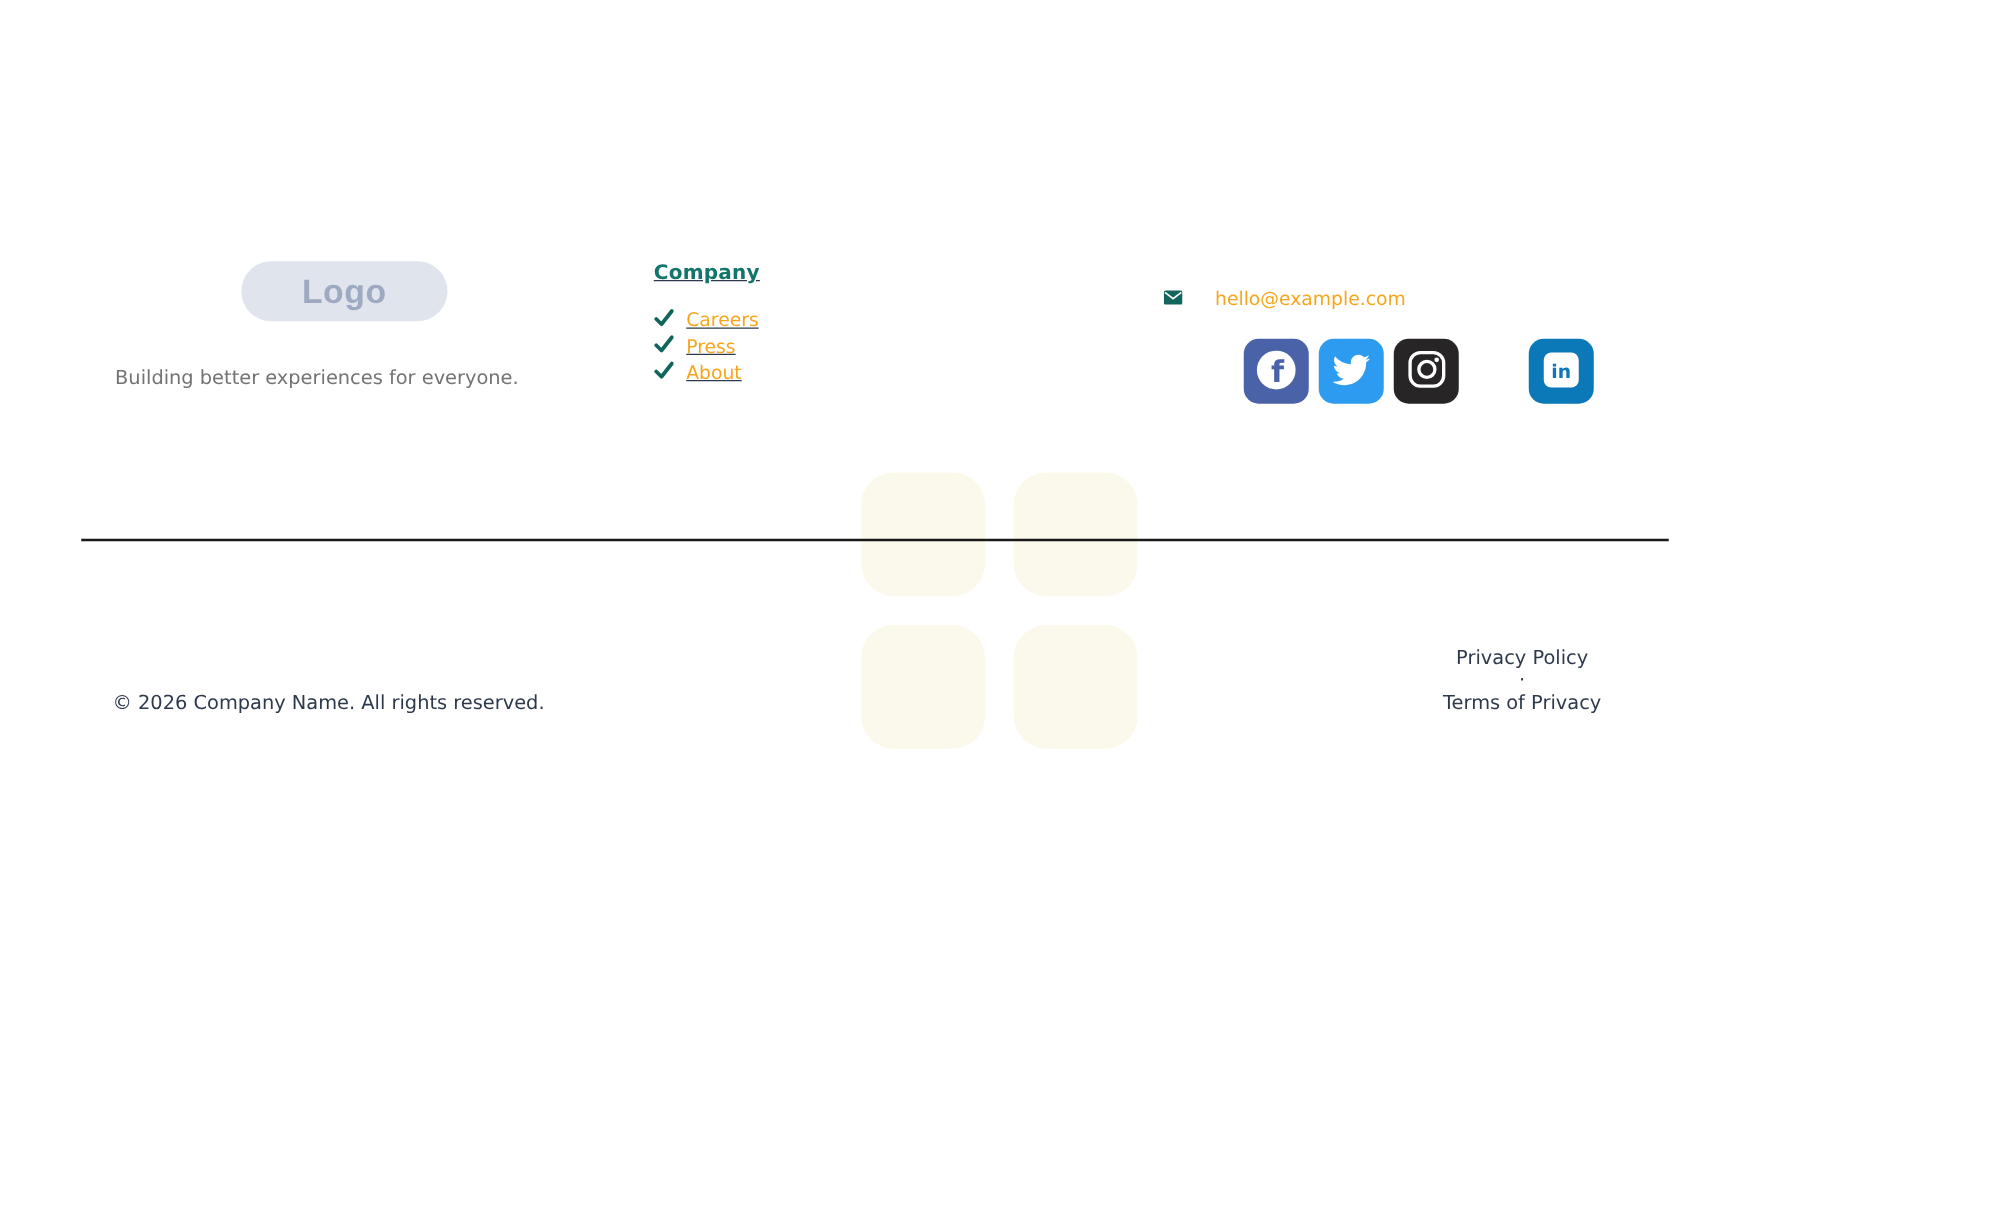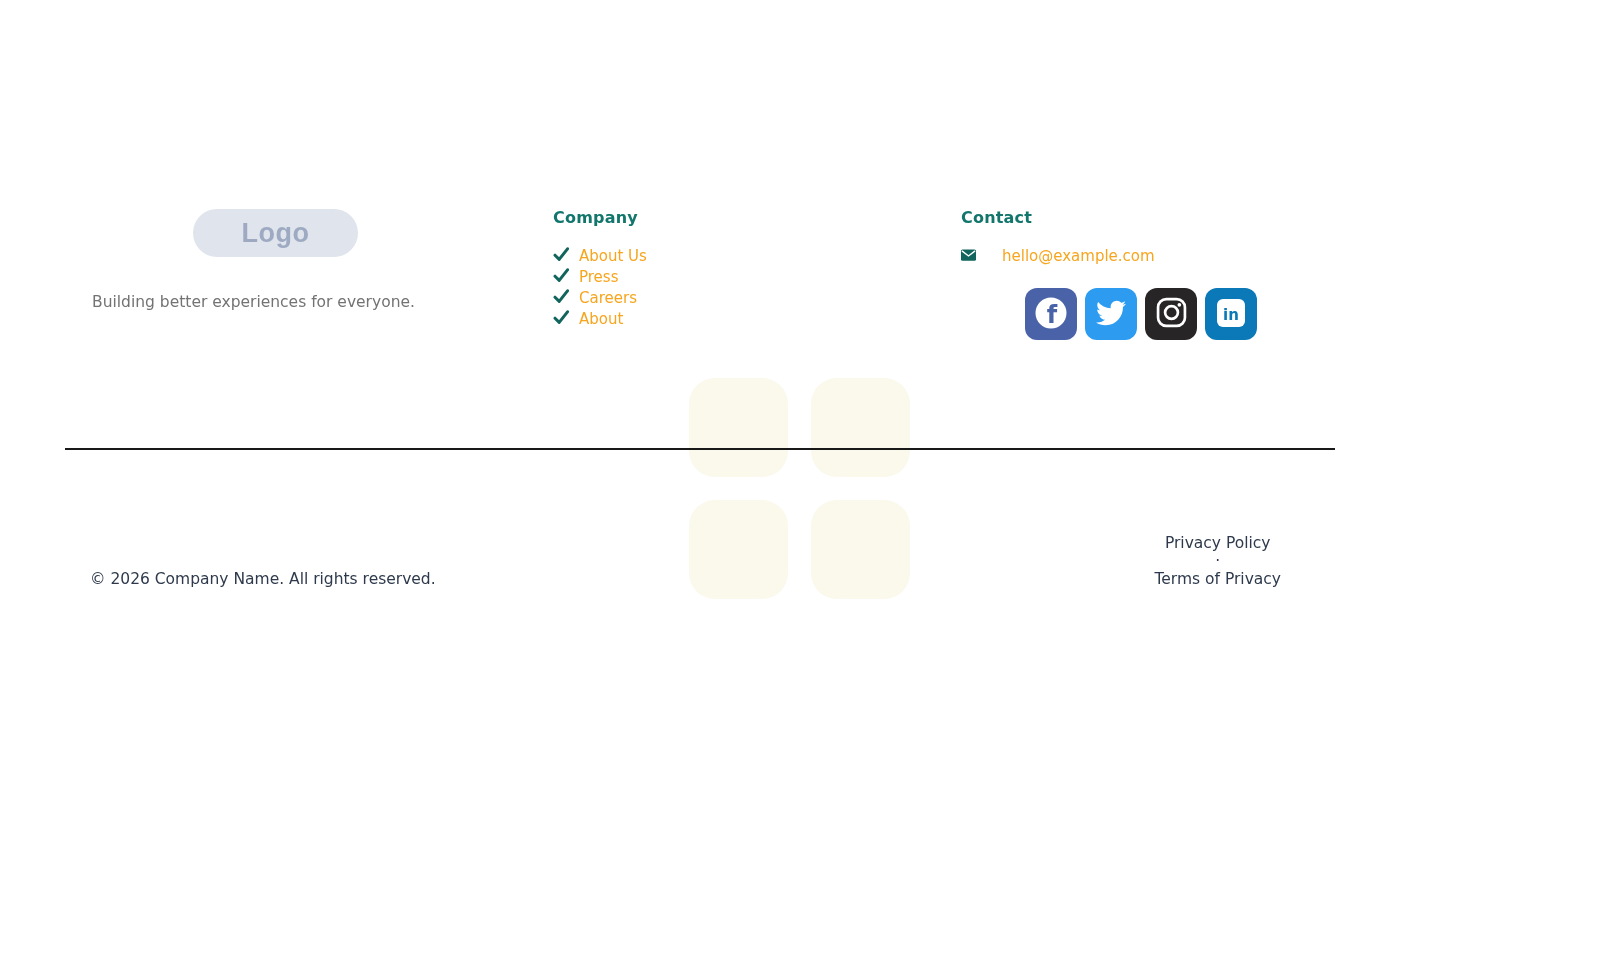--- a/index.html
+++ b/index.html
@@ -44,21 +44,21 @@
     letter-spacing:0.5px;
   }
   .tagline {
     margin-top:36px;
     text-align:center;
     font-size:15.5px;
     color:#737373;
   }
 
   
-  .company-col { margin-left:111px; width:300px; }
+  .company-col { margin-left:81px; width:300px;text-decoration:underline; }
   .col-heading {
     font-size:16px; font-weight:bold;
     color:#12766d; line-height:17px;
     letter-spacing:0.2px;
   }
   .link-list { margin-top:19px; list-style:none; }
   .link-row {
     display:flex; align-items:center;
     height:21px; gap:10px;
     cursor:pointer;
@@ -78,21 +78,21 @@
 
   .social-row { margin-top:22px; margin-left:64px; display:flex; gap:8px; }
   .social-btn {
     width:52px; height:52px; border-radius:12px;
     display:flex; align-items:center; justify-content:center;
     border:none; cursor:pointer; padding:0;
   }
   .social-btn.fb { background:#4a62a8; }
   .social-btn.tw { background:#2d9cf0; }
   .social-btn.ig { background:#272526; }
-  .social-btn.li { background:#0b78b7; }
+  .social-btn.li { background:#0b78b7;margin-left:48px; }
 
   .divider {
     margin-top:108px;
     width:100%; height:0;
     border-top:2px solid #191919;
   }
 
   .bottom-bar {
     margin-top:84px;
     display:flex; justify-content:space-between; align-items:flex-end;
@@ -127,51 +127,42 @@
 
       <div class="company-col">
         <div class="col-heading">Company</div>
         <ul class="link-list">
           <li class="link-row">
             <span>
               <svg width="16" height="16" viewBox="0 0 16 16">
                   <path d="M2 9.2 6.2 13.4 14.5 2.8" stroke="#11655c" stroke-width="3" fill="none" stroke-linecap="round" stroke-linejoin="round"></path>
                 </svg>
             </span>
-            <a class="link-label">About Us</a>
+            <a class="link-label">Careers</a>
           </li>
           <li class="link-row">
             <span>
               <svg width="16" height="16" viewBox="0 0 16 16">
                   <path d="M2 9.2 6.2 13.4 14.5 2.8" stroke="#11655c" stroke-width="3" fill="none" stroke-linecap="round" stroke-linejoin="round"></path>
                 </svg>
             </span>
             <a class="link-label">Press</a>
           </li>
           <li class="link-row">
             <span>
               <svg width="16" height="16" viewBox="0 0 16 16">
                   <path d="M2 9.2 6.2 13.4 14.5 2.8" stroke="#11655c" stroke-width="3" fill="none" stroke-linecap="round" stroke-linejoin="round"></path>
                 </svg>
             </span>
-            <a class="link-label">Careers</a>
-          </li>
-          <li class="link-row">
-            <span>
-              <svg width="16" height="16" viewBox="0 0 16 16">
-                  <path d="M2 9.2 6.2 13.4 14.5 2.8" stroke="#11655c" stroke-width="3" fill="none" stroke-linecap="round" stroke-linejoin="round"></path>
-                </svg>
-            </span>
             <a class="link-label">About</a>
           </li>
         </ul>
       </div>
 
       <div class="contact-col">
-        <div class="col-heading">Contact</div>
         <div class="contact-list">
           <div class="contact-row">
             <span>
               <svg width="15" height="12" viewBox="0 0 16 12">
                   <rect width="16" height="12" rx="1.6" fill="#11655c"></rect>
                   <path d="M1 1.6 8 7l7-5.4" stroke="#fff" stroke-width="1.5" fill="none"></path>
                 </svg>
             </span>
             <a class="contact-text">hello@example.com</a>
           </div>

